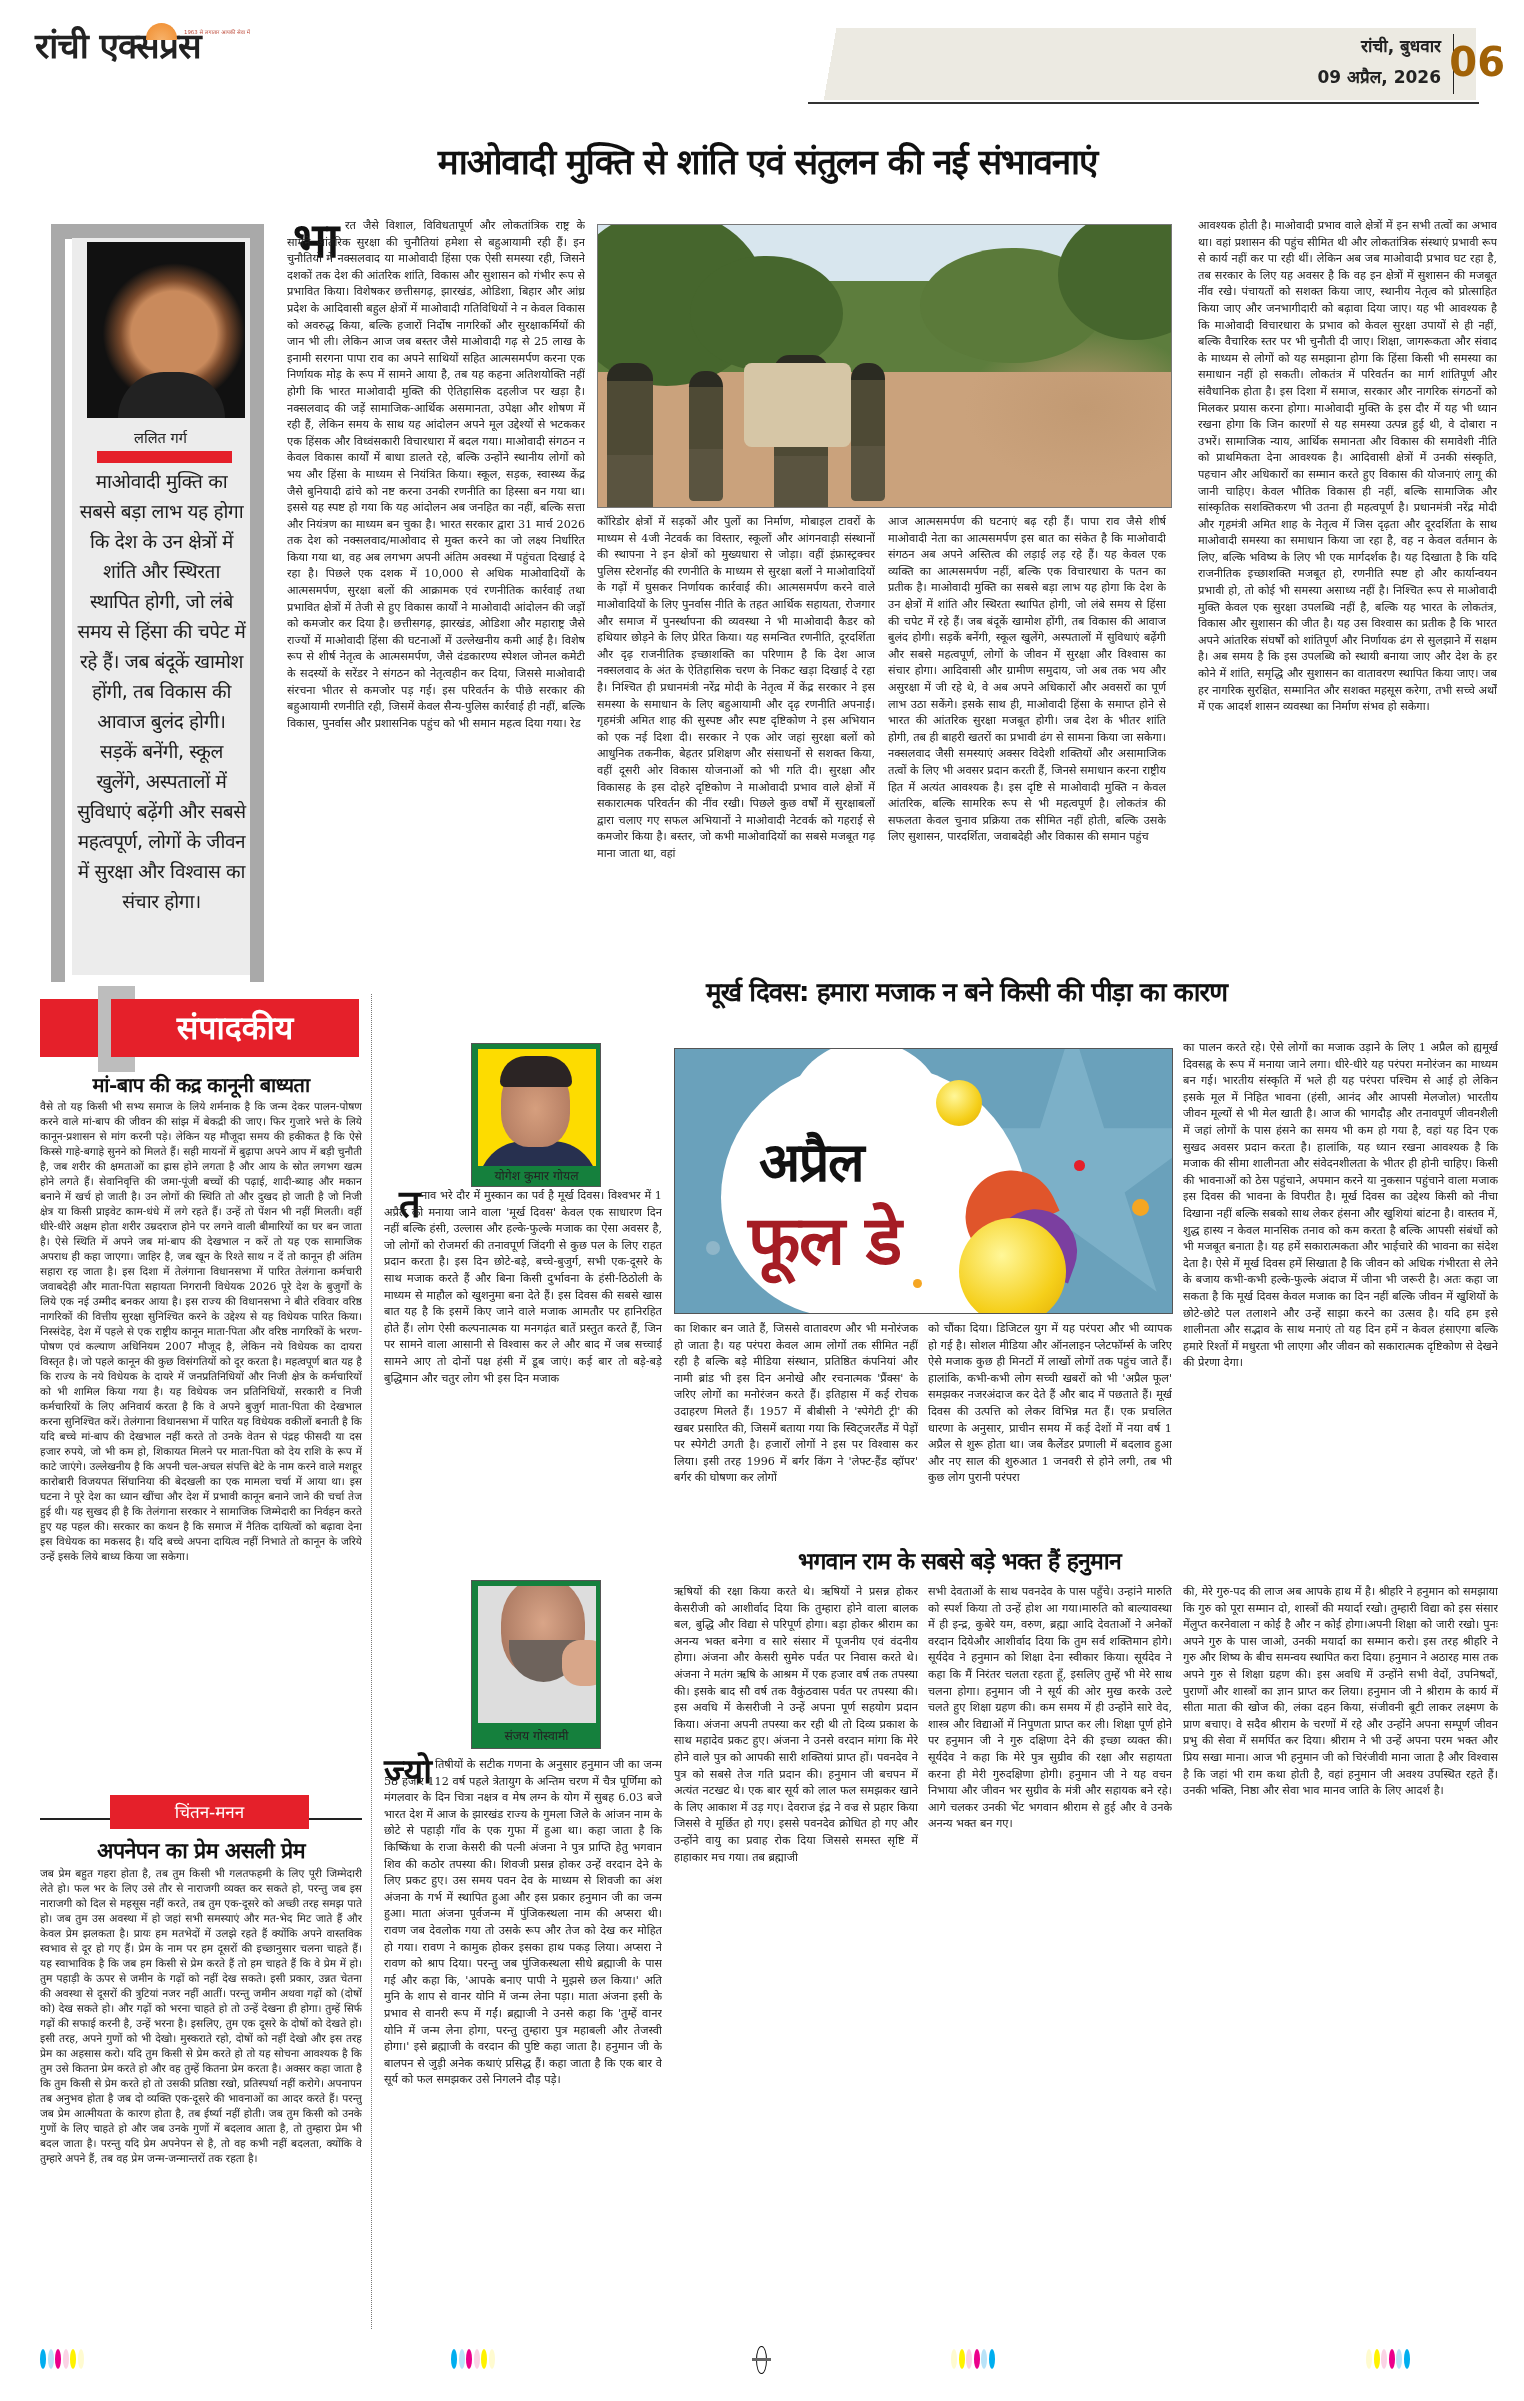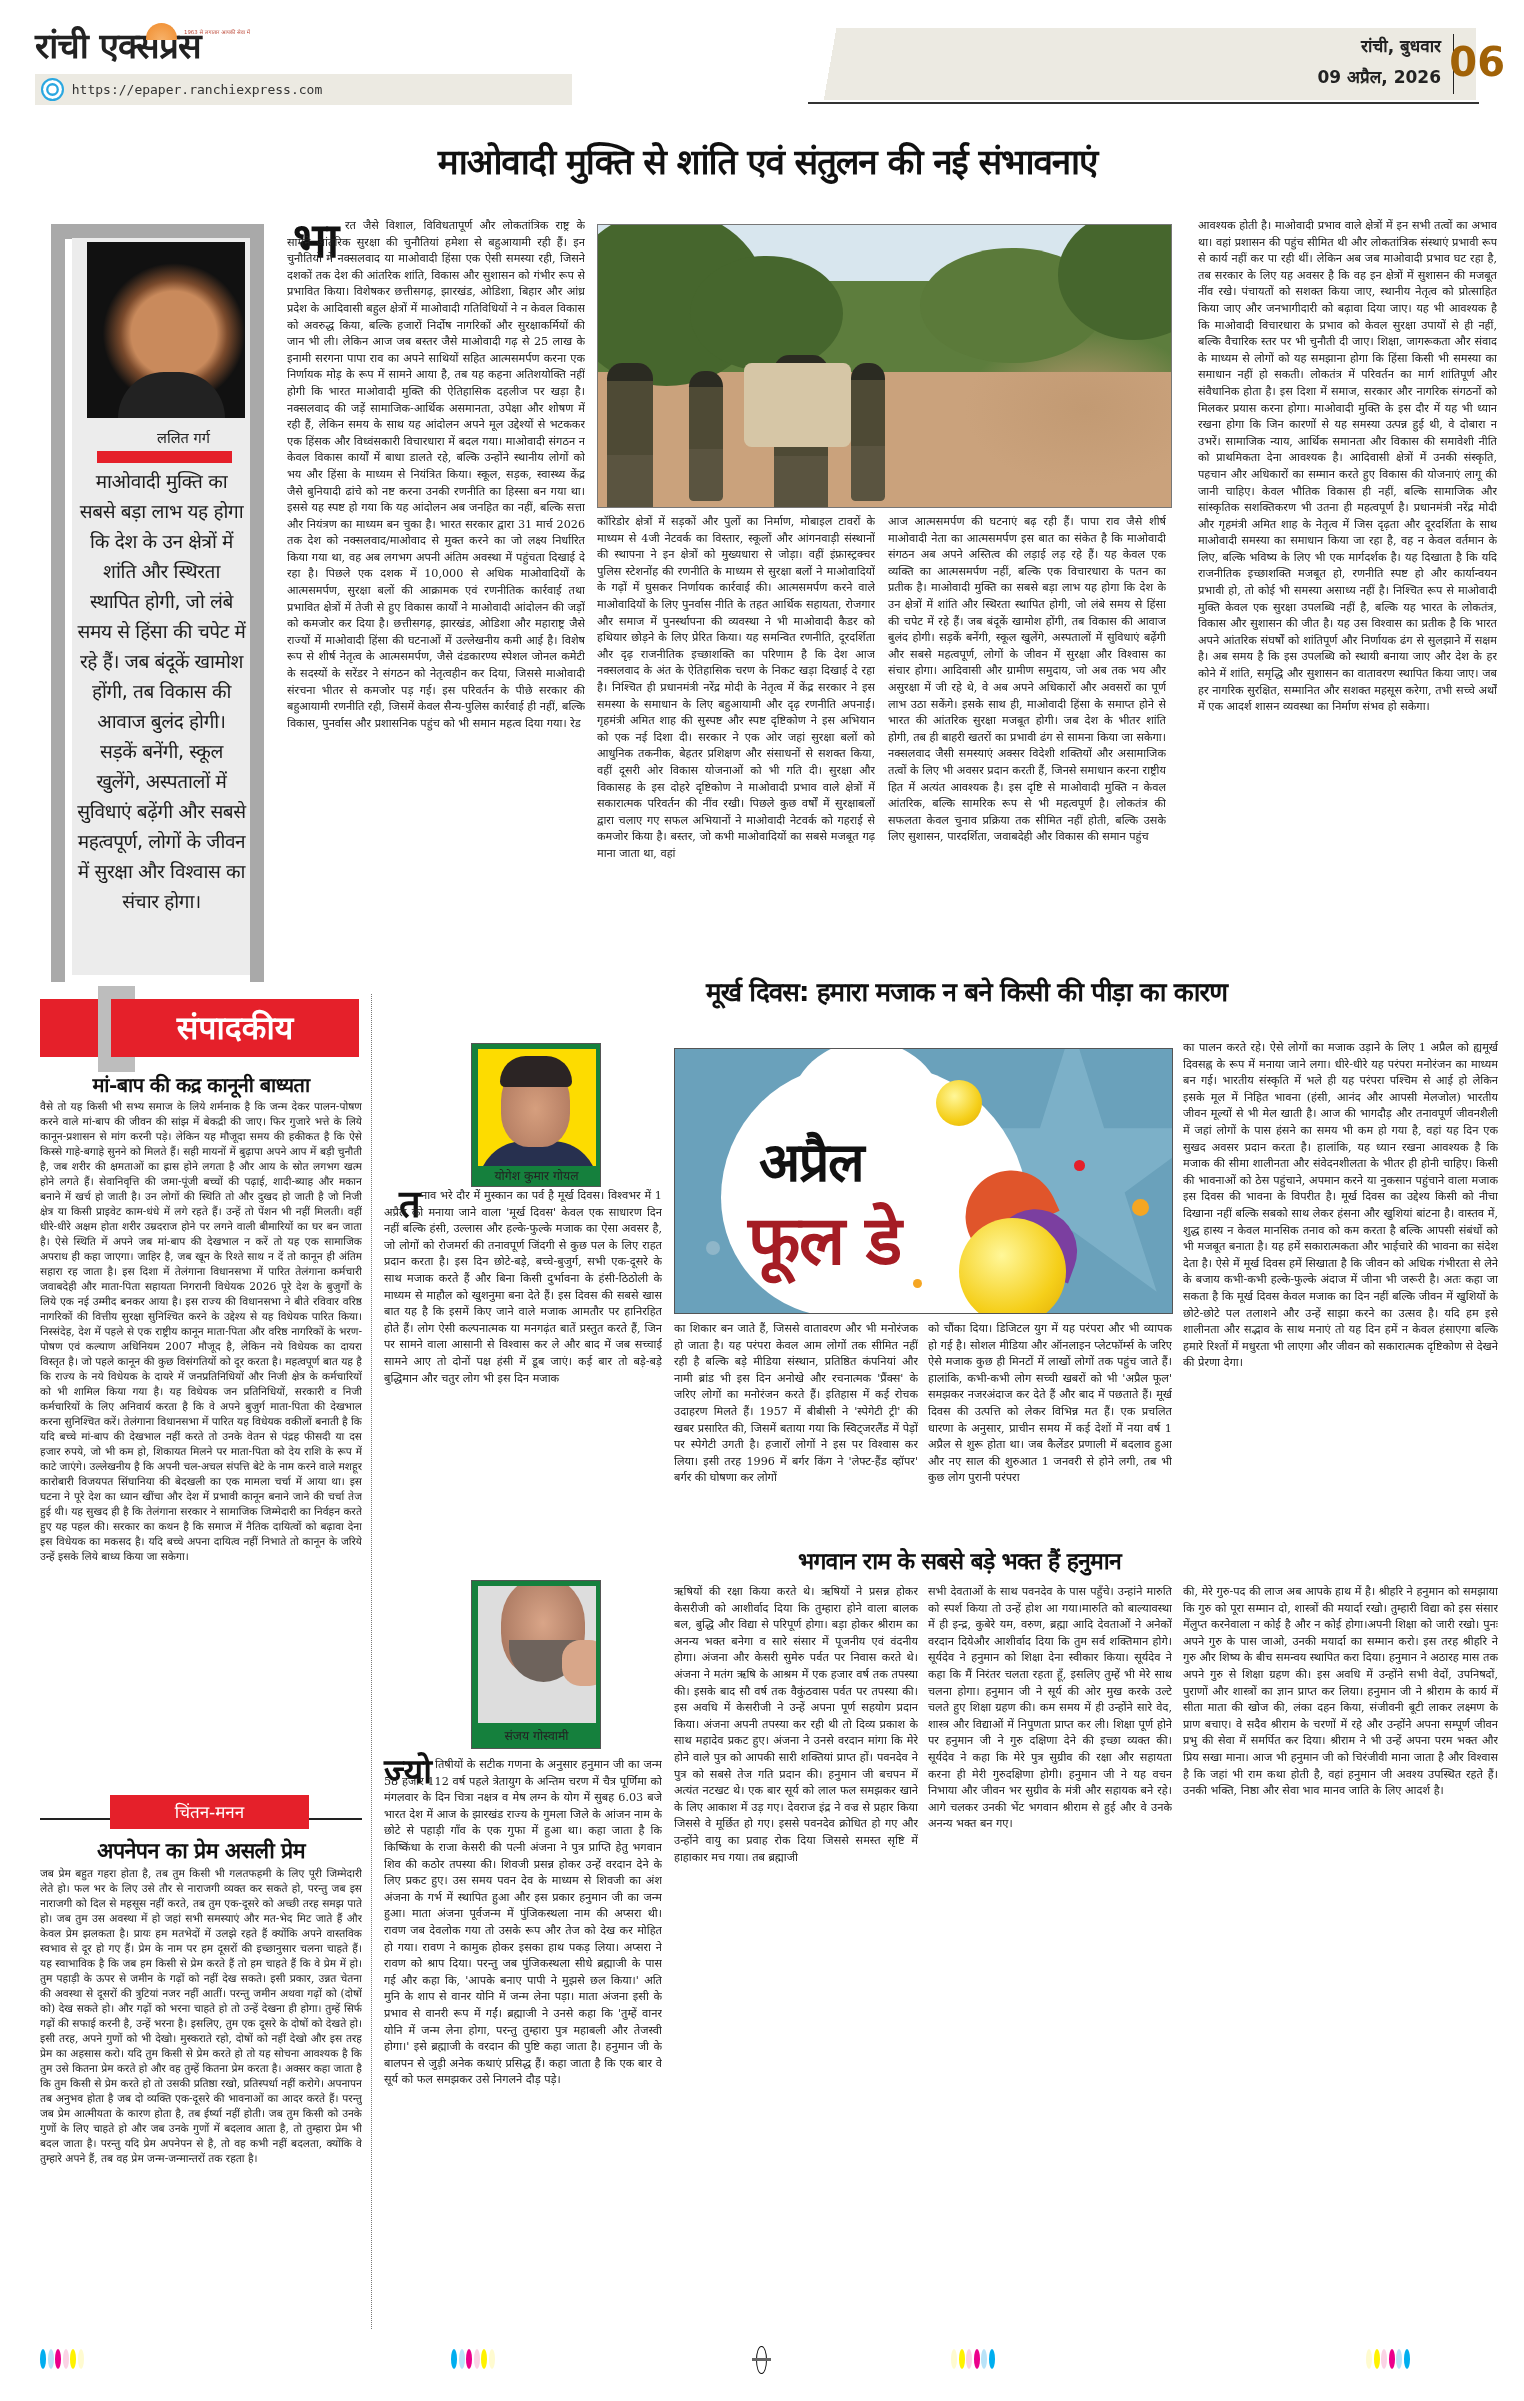--- a/index.html
+++ b/index.html
@@ -93,44 +93,40 @@
   .crosshair { position: absolute; left: 756px; top: 2346px; width: 10.7px; height: 28px; border: 1.2px solid #111; border-radius: 50%; }
   .crosshair::after { content: ""; position: absolute; left: -4.6px; top: 10.7px; width: 18.4px; height: 3.8px; background: #666; }
 </style>
 </head>
 <body>
 
 <header class="masthead">
   <div class="logo">रांची एक्सप्रेस</div>
   <div class="logo-sun"></div>
   <div class="logo-tag">1963 से लगातार आपकी सेवा में</div>
-  <div class="urlbar">
-    <span class="url-icon"></span>
-    <span class="url-text">https://epaper.ranchiexpress.com</span>
-  </div>
 
 
   <div class="date-panel">
     <div class="date-bg"></div>
     <div class="date-line"></div>
     <div class="date-city">रांची, बुधवार</div>
     <div class="date-date">09 अप्रैल, 2026</div>
     <div class="date-sep"></div>
     <div class="page-no">06</div>
   </div>
 </header>
 
 <h1 class="lead-headline">माओवादी मुक्ति से शांति एवं संतुलन की नई संभावनाएं</h1>
 
 <div class="pullbox-side"></div>
 <div class="pullbox-side r"></div>
 <div class="pullbox" style="left:51px;top:224px;width:213px;height:15.3px;"></div>
 <div class="pullbox-inner"></div>
 <div class="author-photo-lalit"></div>
-<div class="author-name" style="left:79px;top:427px;width:209px;">ललित गर्ग</div>
+<div class="author-name" style="left:56px;top:427px;width:209px;">ललित गर्ग</div>
 <div class="red-bar"></div>
 <div class="pull-quote">माओवादी मुक्ति का सबसे बड़ा लाभ यह होगा कि देश के उन क्षेत्रों में शांति और स्थिरता स्थापित होगी, जो लंबे समय से हिंसा की चपेट में रहे हैं। जब बंदूकें खामोश होंगी, तब विकास की आवाज बुलंद होगी। सड़कें बनेंगी, स्कूल खुलेंगे, अस्पतालों में सुविधाएं बढ़ेंगी और सबसे महत्वपूर्ण, लोगों के जीवन में सुरक्षा और विश्वास का संचार होगा।</div>
 
 <div class="dropcap" style="left:293px;top:216px;font-size:48px;">भा</div>
 <div class="col" style="left:287px;top:218px;width:298px;height:737px;text-indent:58px;">रत जैसे विशाल, विविधतापूर्ण और लोकतांत्रिक राष्ट्र के सामने आंतरिक सुरक्षा की चुनौतियां हमेशा से बहुआयामी रही हैं। इन चुनौतियों में नक्सलवाद या माओवादी हिंसा एक ऐसी समस्या रही, जिसने दशकों तक देश की आंतरिक शांति, विकास और सुशासन को गंभीर रूप से प्रभावित किया। विशेषकर छत्तीसगढ़, झारखंड, ओडिशा, बिहार और आंध्र प्रदेश के आदिवासी बहुल क्षेत्रों में माओवादी गतिविधियों ने न केवल विकास को अवरुद्ध किया, बल्कि हजारों निर्दोष नागरिकों और सुरक्षाकर्मियों की जान भी ली। लेकिन आज जब बस्तर जैसे माओवादी गढ़ से 25 लाख के इनामी सरगना पापा राव का अपने साथियों सहित आत्मसमर्पण करना एक निर्णायक मोड़ के रूप में सामने आया है, तब यह कहना अतिशयोक्ति नहीं होगी कि भारत माओवादी मुक्ति की ऐतिहासिक दहलीज पर खड़ा है। नक्सलवाद की जड़ें सामाजिक-आर्थिक असमानता, उपेक्षा और शोषण में रही हैं, लेकिन समय के साथ यह आंदोलन अपने मूल उद्देश्यों से भटककर एक हिंसक और विध्वंसकारी विचारधारा में बदल गया। माओवादी संगठन न केवल विकास कार्यों में बाधा डालते रहे, बल्कि उन्होंने स्थानीय लोगों को भय और हिंसा के माध्यम से नियंत्रित किया। स्कूल, सड़क, स्वास्थ्य केंद्र जैसे बुनियादी ढांचे को नष्ट करना उनकी रणनीति का हिस्सा बन गया था। इससे यह स्पष्ट हो गया कि यह आंदोलन अब जनहित का नहीं, बल्कि सत्ता और नियंत्रण का माध्यम बन चुका है। भारत सरकार द्वारा 31 मार्च 2026 तक देश को नक्सलवाद/माओवाद से मुक्त करने का जो लक्ष्य निर्धारित किया गया था, वह अब लगभग अपनी अंतिम अवस्था में पहुंचता दिखाई दे रहा है। पिछले एक दशक में 10,000 से अधिक माओवादियों के आत्मसमर्पण, सुरक्षा बलों की आक्रामक एवं रणनीतिक कार्रवाई तथा प्रभावित क्षेत्रों में तेजी से हुए विकास कार्यों ने माओवादी आंदोलन की जड़ों को कमजोर कर दिया है। छत्तीसगढ़, झारखंड, ओडिशा और महाराष्ट्र जैसे राज्यों में माओवादी हिंसा की घटनाओं में उल्लेखनीय कमी आई है। विशेष रूप से शीर्ष नेतृत्व के आत्मसमर्पण, जैसे दंडकारण्य स्पेशल जोनल कमेटी के सदस्यों के सरेंडर ने संगठन को नेतृत्वहीन कर दिया, जिससे माओवादी संरचना भीतर से कमजोर पड़ गई। इस परिवर्तन के पीछे सरकार की बहुआयामी रणनीति रही, जिसमें केवल सैन्य-पुलिस कार्रवाई ही नहीं, बल्कि विकास, पुनर्वास और प्रशासनिक पहुंच को भी समान महत्व दिया गया। रेड</div>
 
 <div class="lead-photo">
   <div class="tree" style="left:-31px;top:-15.3px;width:199px;height:176px;"></div>
   <div class="tree" style="left:92px;top:31px;width:153px;height:115px;"></div>
   <div class="tree" style="left:322px;top:23px;width:184px;height:115px;background:#5b7a3a;"></div>

